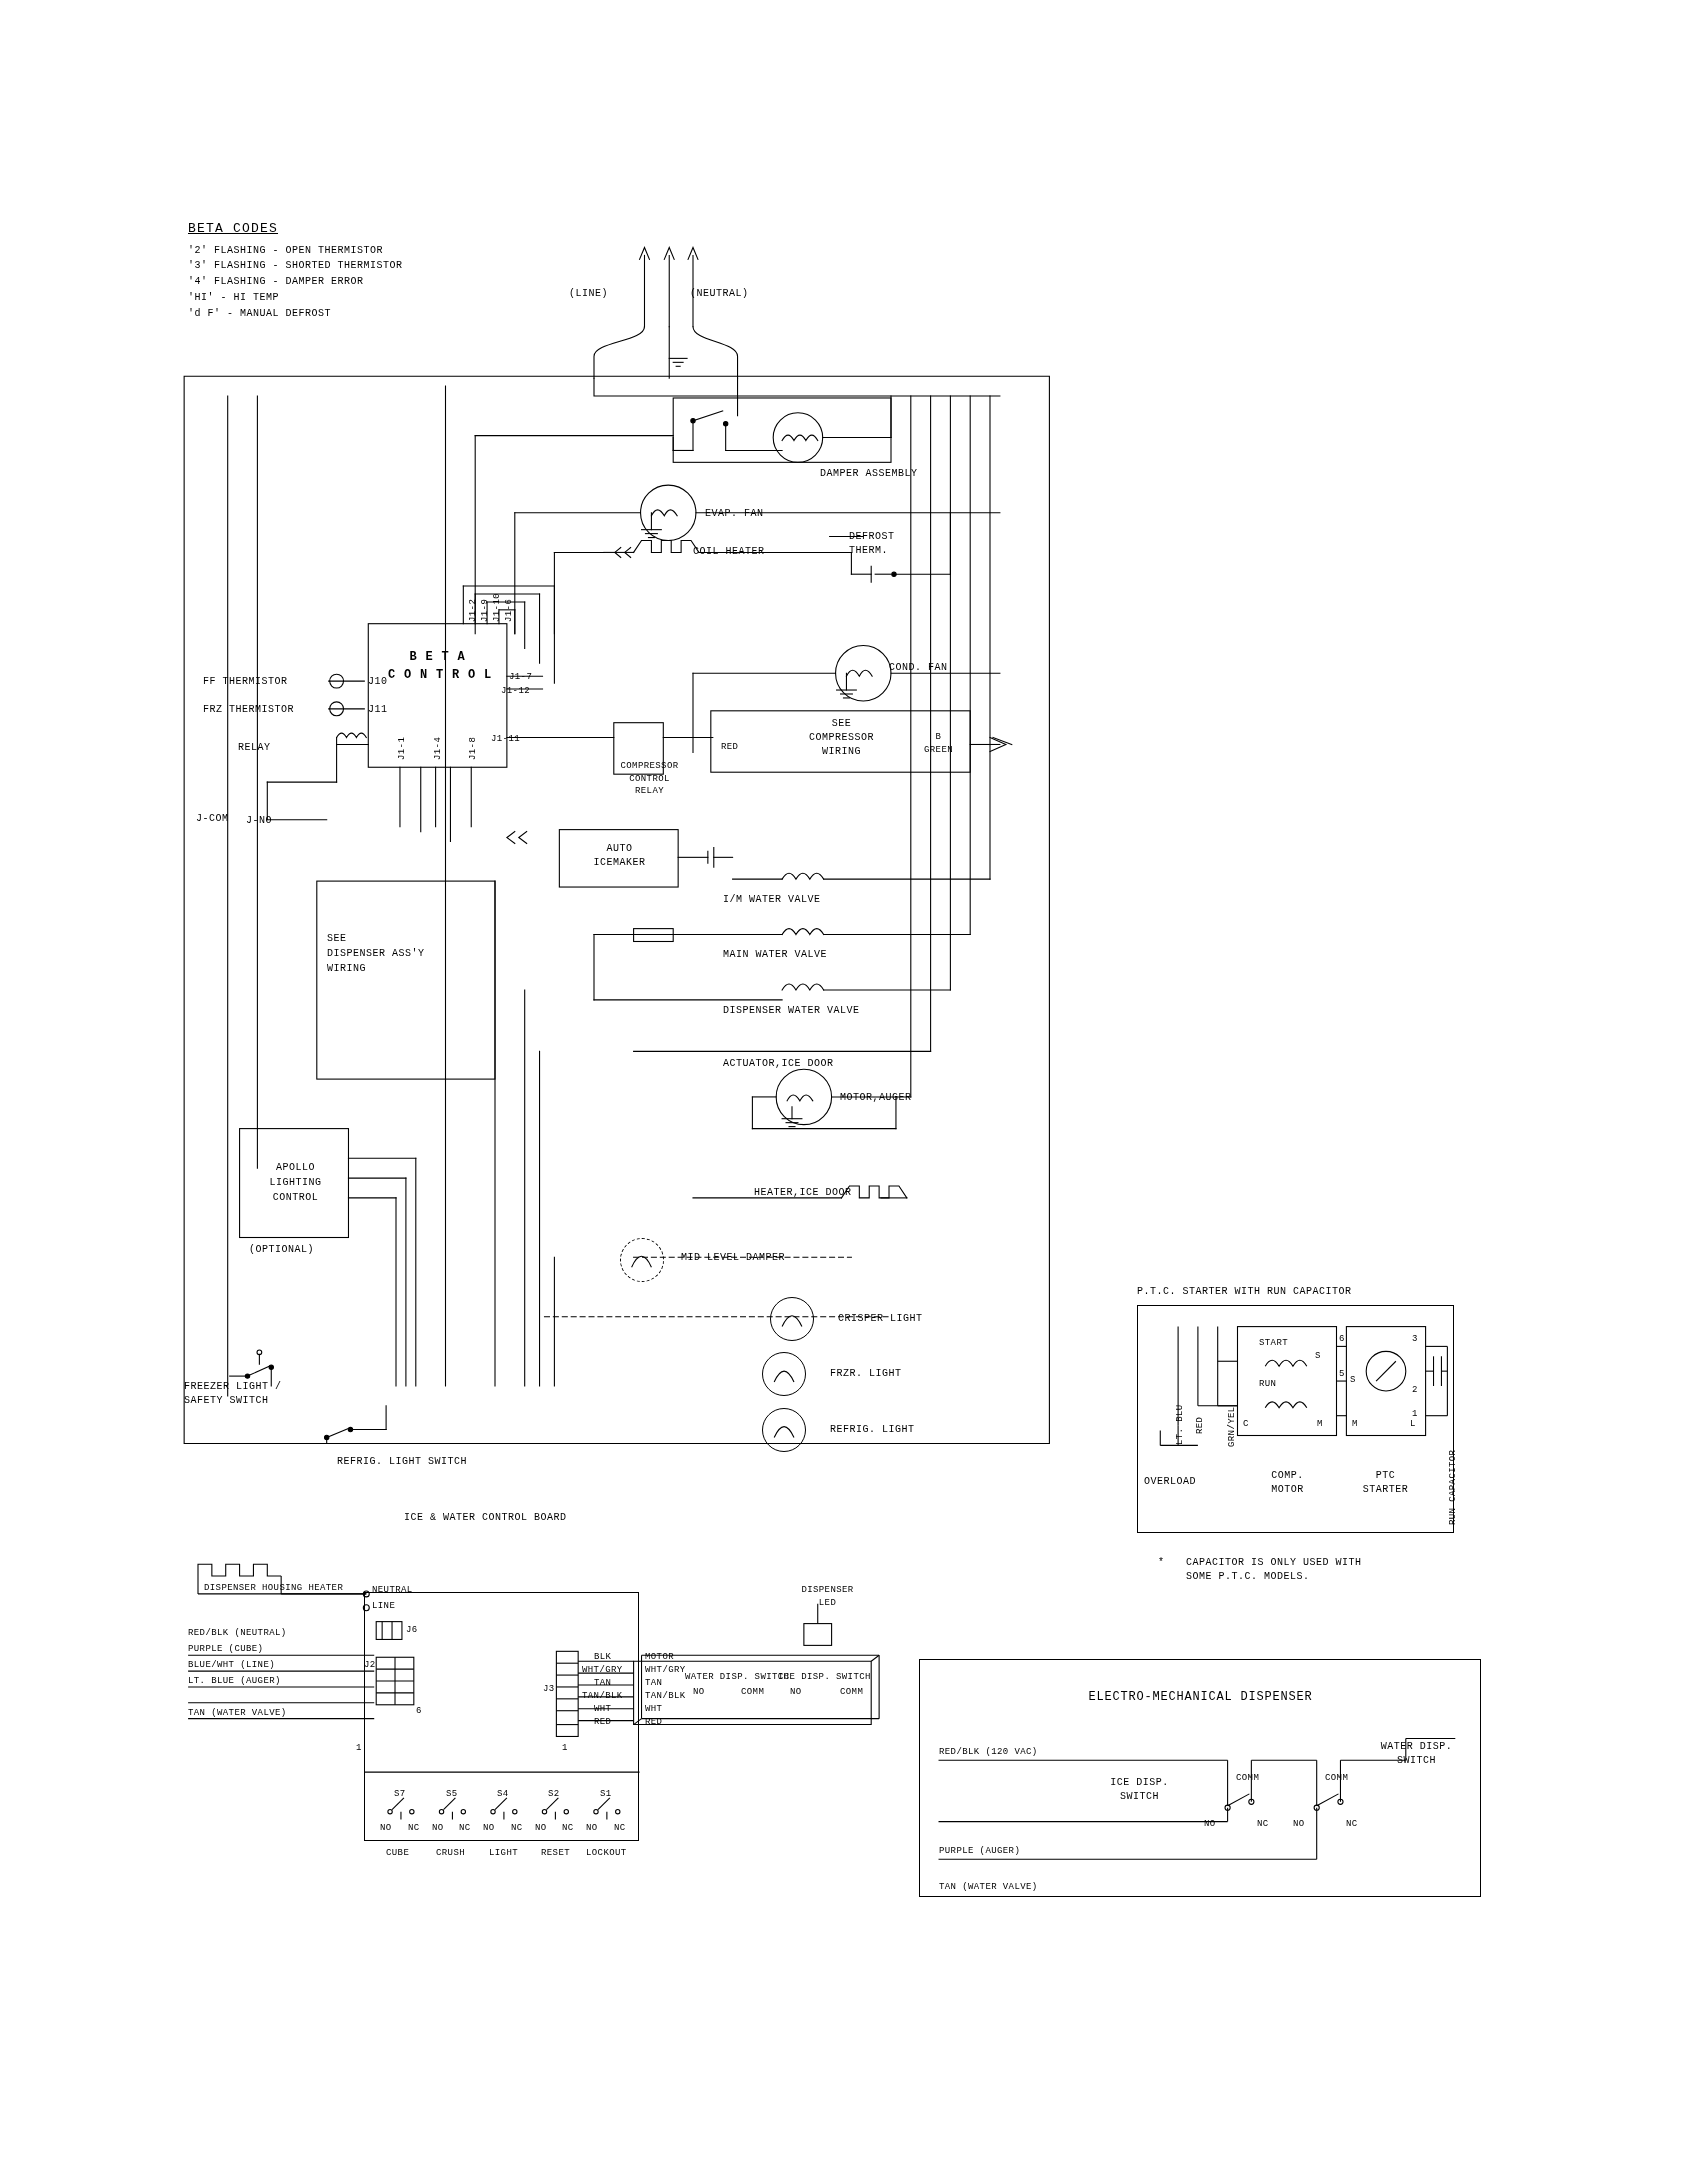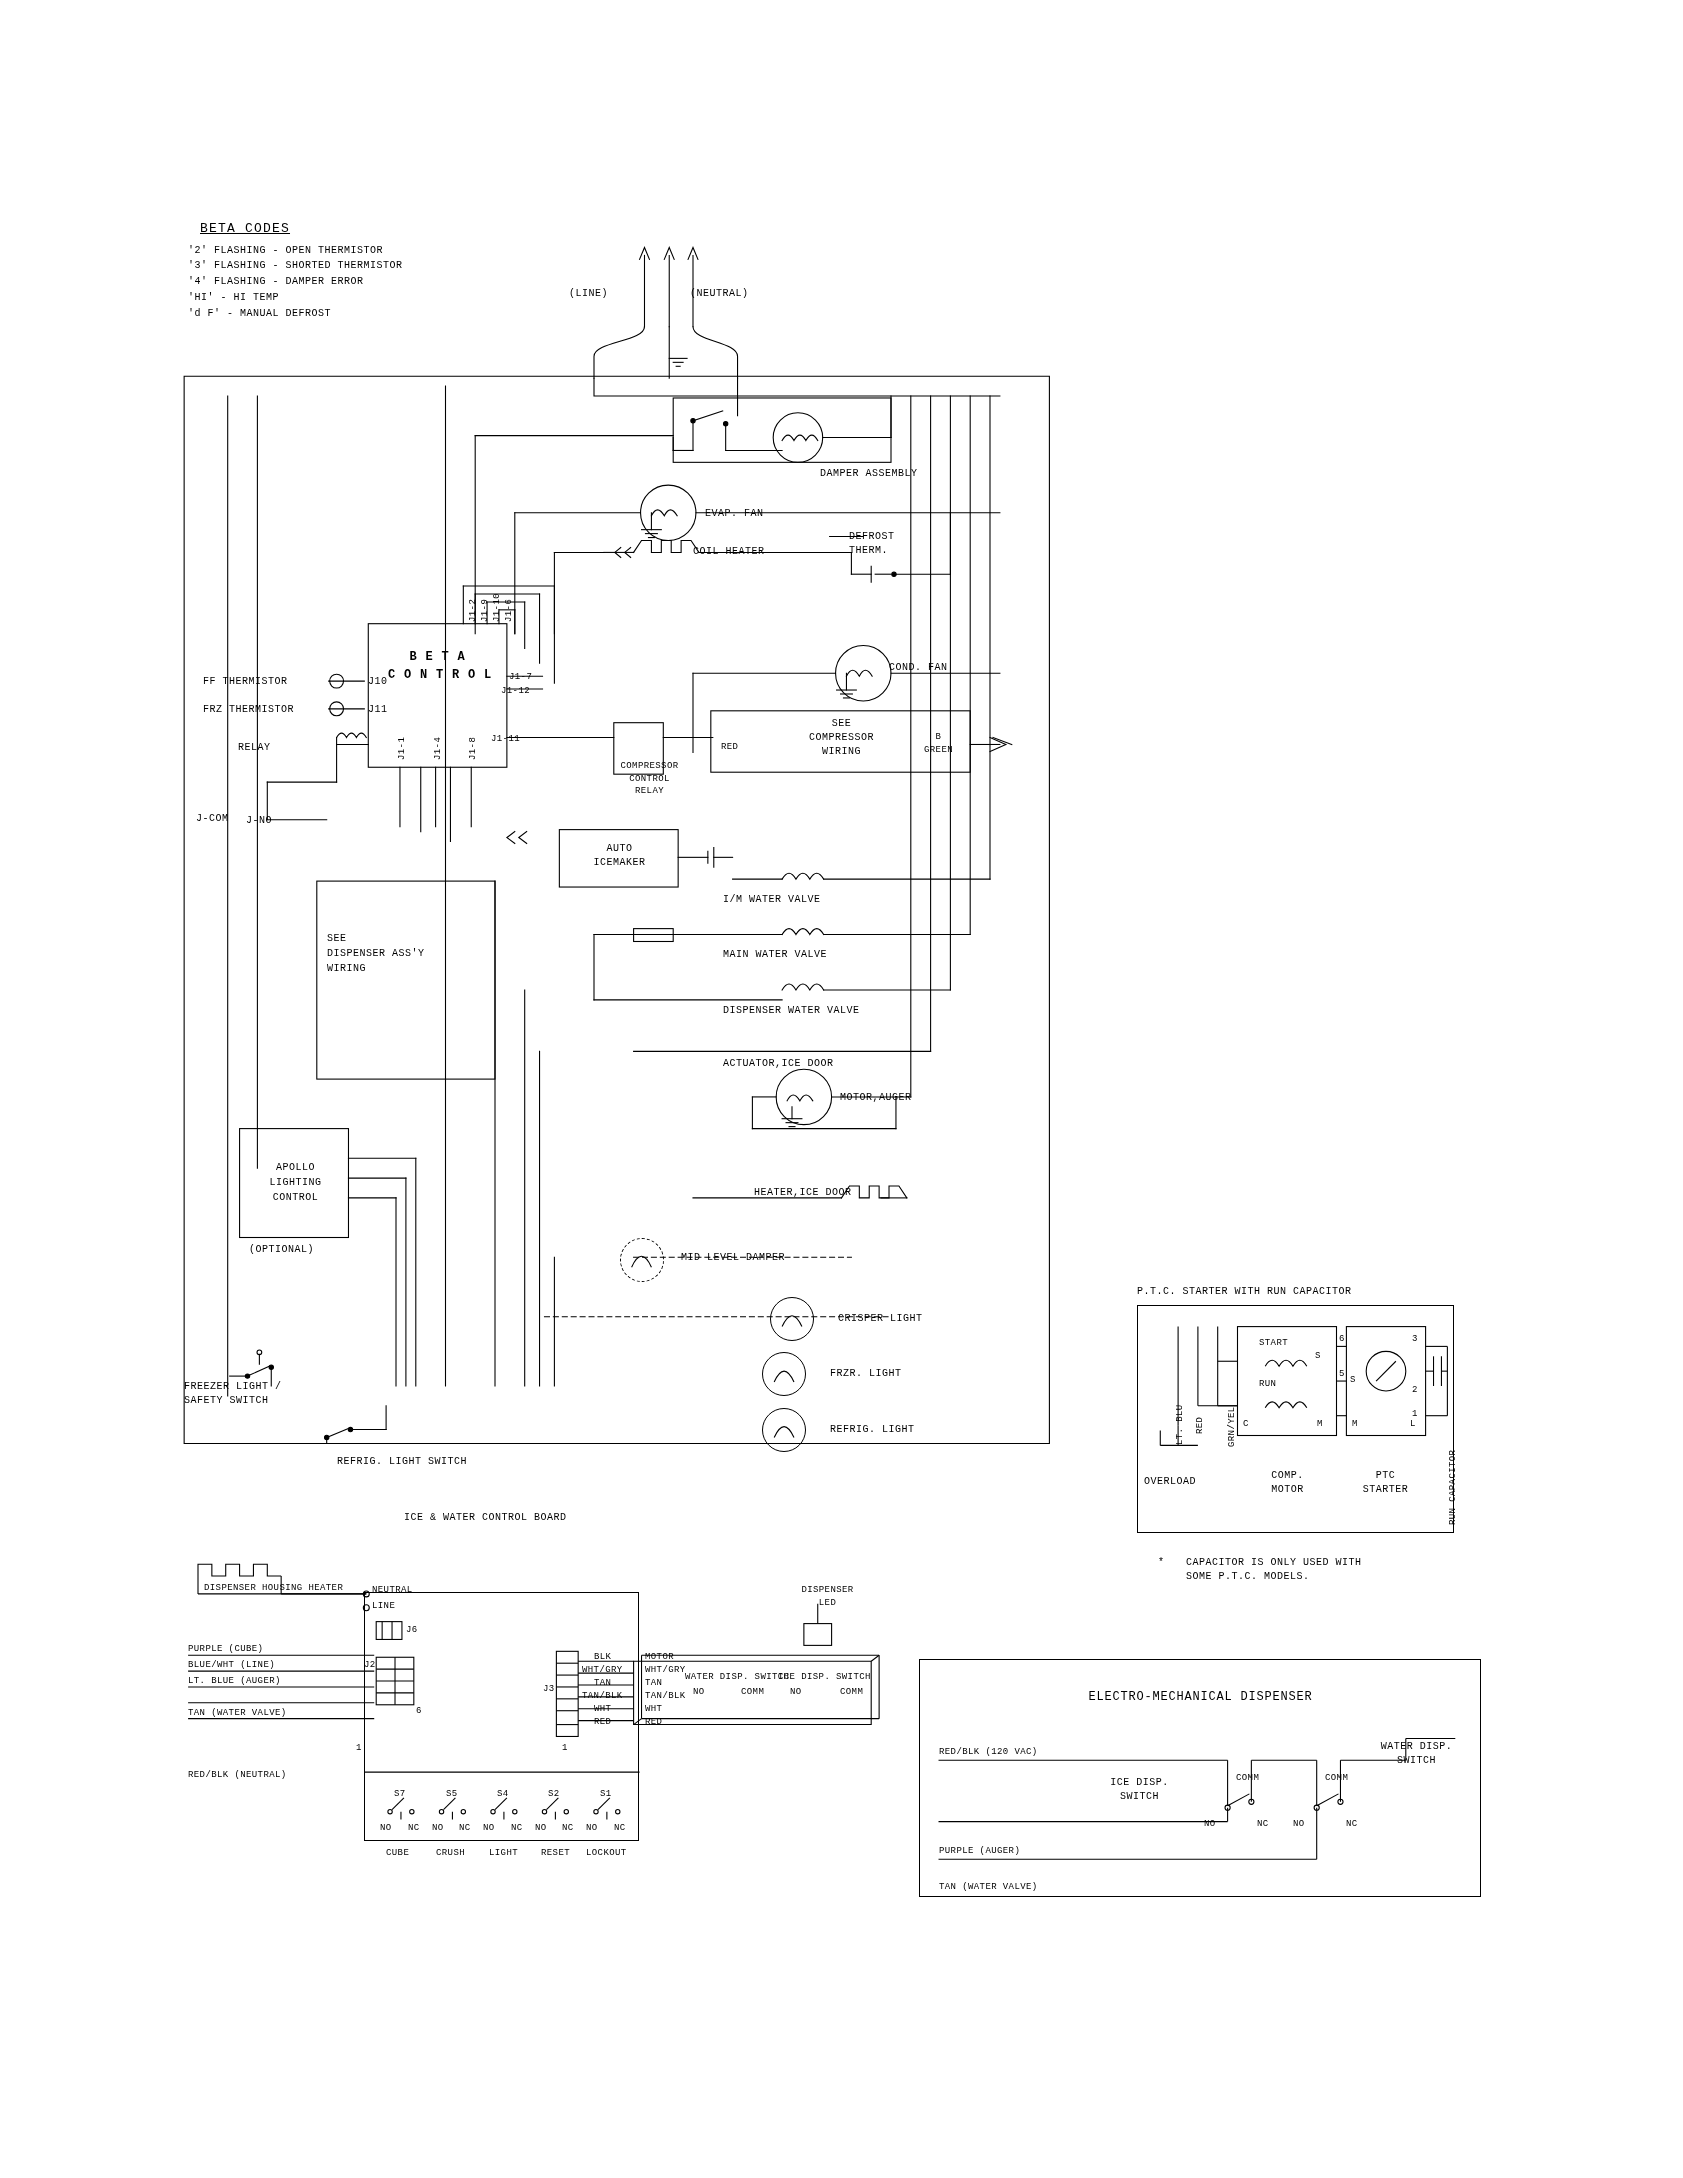--- a/index.html
+++ b/index.html
@@ -26,21 +26,21 @@
     font-family: "Liberation Mono", monospace;
     font-size: 11px;
     letter-spacing: 0.6px;
     white-space: pre;
     color: #000;
     line-height: 1.35;
   }
   .lbl.s9  { font-size: 9px;  letter-spacing: 0.4px; }
   .lbl.s10 { font-size: 10px; letter-spacing: 0.5px; }
   .lbl.s12 { font-size: 12px; letter-spacing: 0.8px; }
-  .lbl.s13 { font-size: 13px; letter-spacing: 1.2px; margin-left: 12px; }
+  .lbl.s13 { font-size: 13px; letter-spacing: 1.2px; }
   .lbl.bold { font-weight: bold; }
   .lbl.ul  { text-decoration: underline; }
   .lbl.center { text-align: center; }
   .lbl.rot {
     transform-origin: left top;
     transform: rotate(-90deg);
   }
   .box {
     position: absolute;
     border: 1px solid #000;
@@ -523,21 +523,21 @@
   <div class="lbl s9" style="left:406px; top:1624px;">J6</div>
   <div class="lbl s9" style="left:364px; top:1659px;">J2</div>
   <div class="lbl s9" style="left:543px; top:1683px;">J3</div>
   <div class="lbl s9" style="left:356px; top:1742px;">1</div>
   <div class="lbl s9" style="left:416px; top:1705px;">6</div>
   <div class="lbl s9" style="left:562px; top:1742px;">1</div>
 
   <div class="lbl s9" style="left:188px; top:1643px;">PURPLE (CUBE)</div>
   <div class="lbl s9" style="left:188px; top:1659px;">BLUE/WHT (LINE)</div>
   <div class="lbl s9" style="left:188px; top:1675px;">LT. BLUE (AUGER)</div>
-  <div class="lbl s9" style="left:188px; top:1769px;">RED/BLK (NEUTRAL)</div>
+  <div class="lbl s9" style="left:188px; top:1627px;">RED/BLK (NEUTRAL)</div>
   <div class="lbl s9" style="left:188px; top:1707px;">TAN (WATER VALVE)</div>
 
   <div class="lbl s9" style="left:594px; top:1651px;">BLK</div>
   <div class="lbl s9" style="left:582px; top:1664px;">WHT/GRY</div>
   <div class="lbl s9" style="left:594px; top:1677px;">TAN</div>
   <div class="lbl s9" style="left:582px; top:1690px;">TAN/BLK</div>
   <div class="lbl s9" style="left:594px; top:1703px;">WHT</div>
   <div class="lbl s9" style="left:594px; top:1716px;">RED</div>
 
   <div class="lbl s9" style="left:645px; top:1651px;">MOTOR</div>

